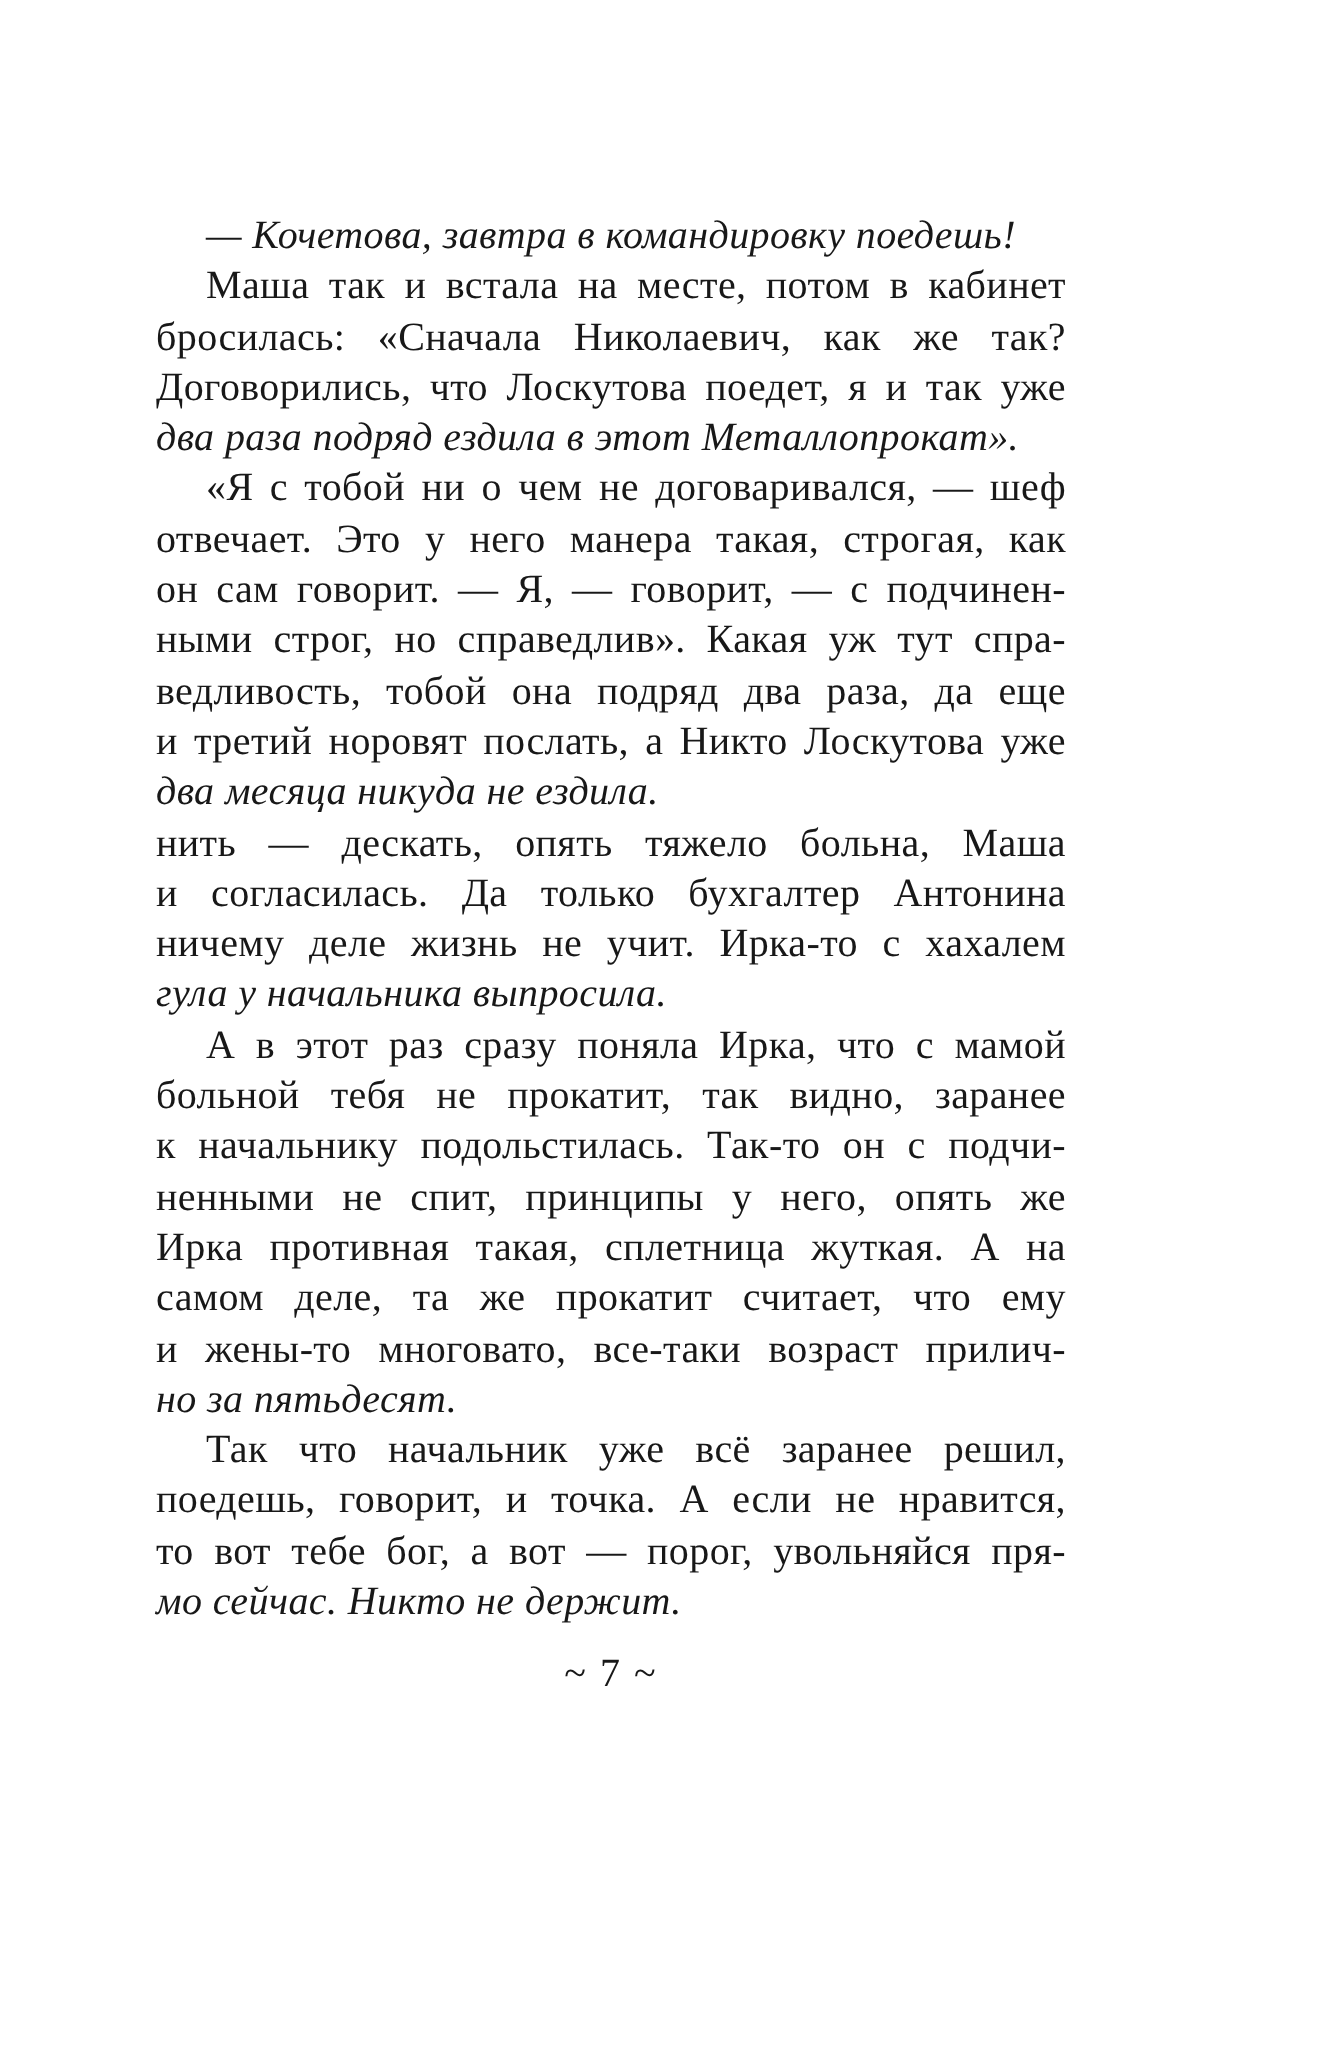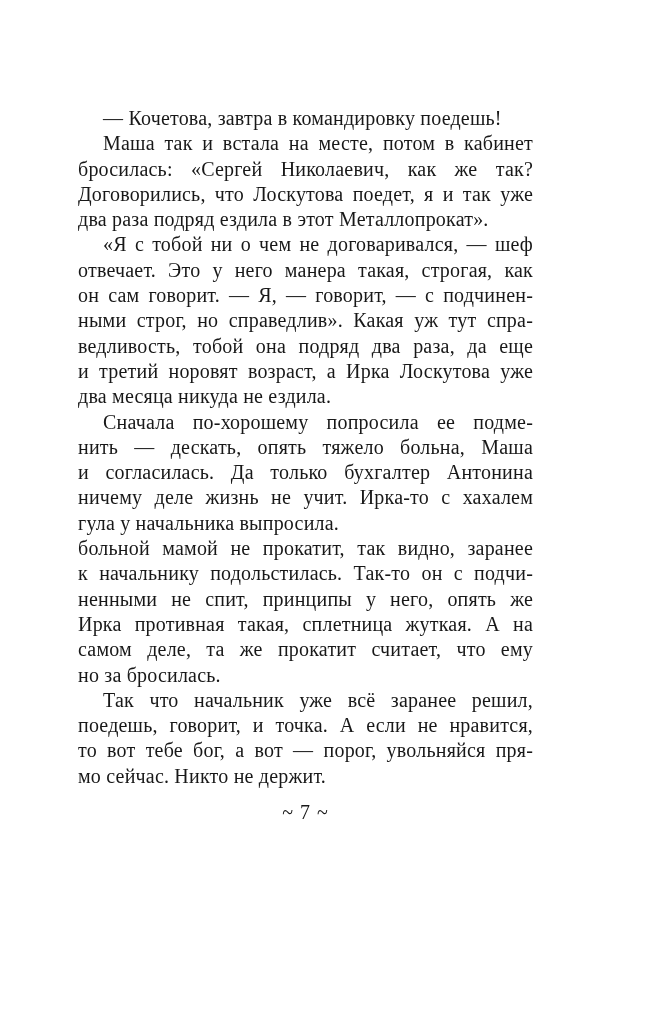--- a/index.html
+++ b/index.html
@@ -28,20 +28,21 @@
   .line {
     white-space: normal;
   }
   .line.just {
     text-align: justify;
     text-align-last: justify;
   }
   .line.last {
     text-align: left;
     text-align-last: left;
+    font-style: italic;
   }
   .line.first {
     text-indent: 25px;
   }
   .page-number {
     margin-top: 11px;
     text-align: center;
     font-family: "Liberation Serif", "DejaVu Serif", serif;
     font-size: 20px;
     color: #181818;
@@ -52,47 +53,48 @@
 <body>
 
 <div class="book-page">
   <div class="text-block">
 
   <div>
         <div class="line last first">— Кочетова, завтра в командировку поедешь!</div>
       </div>
       <div>
         <div class="line just first">Маша так и встала на месте, потом в кабинет</div>
-        <div class="line just">бросилась: «Сергей Николаевич, как же так?</div>
+        <div class="line just">бросилась: «Сначала Николаевич, как же так?</div>
         <div class="line just">Договорились, что Лоскутова поедет, я и так уже</div>
         <div class="line last">два раза подряд ездила в этот Металлопрокат».</div>
       </div>
       <div>
         <div class="line just first">«Я с тобой ни о чем не договаривался, — шеф</div>
         <div class="line just">отвечает. Это у него манера такая, строгая, как</div>
         <div class="line just">он сам говорит. — Я, — говорит, — с подчинен-</div>
         <div class="line just">ными строг, но справедлив». Какая уж тут спра-</div>
         <div class="line just">ведливость, тобой она подряд два раза, да еще</div>
-        <div class="line just">и третий норовят возраст, а Ирка Лоскутова уже</div>
+        <div class="line just">и третий норовят послать, а Никто Лоскутова уже</div>
         <div class="line last">два месяца никуда не ездила.</div>
       </div>
       <div>
-        <div class="line just first">Сначала по-хорошему попросила ее подме-</div>
         <div class="line just">нить — дескать, опять тяжело больна, Маша</div>
         <div class="line just">и согласилась. Да только бухгалтер Антонина</div>
         <div class="line just">ничему деле жизнь не учит. Ирка-то с хахалем</div>
         <div class="line last">гула у начальника выпросила.</div>
       </div>
       <div>
-        <div class="line just">больной мамой не прокатит, так видно, заранее</div>
+        <div class="line just first">А в этот раз сразу поняла Ирка, что с мамой</div>
+        <div class="line just">больной тебя не прокатит, так видно, заранее</div>
         <div class="line just">к начальнику подольстилась. Так-то он с подчи-</div>
         <div class="line just">ненными не спит, принципы у него, опять же</div>
         <div class="line just">Ирка противная такая, сплетница жуткая. А на</div>
         <div class="line just">самом деле, та же прокатит считает, что ему</div>
-        <div class="line last">но за бросилась.</div>
+        <div class="line just">и жены-то многовато, все-таки возраст прилич-</div>
+        <div class="line last">но за пятьдесят.</div>
       </div>
       <div>
         <div class="line just first">Так что начальник уже всё заранее решил,</div>
         <div class="line just">поедешь, говорит, и точка. А если не нравится,</div>
         <div class="line just">то вот тебе бог, а вот — порог, увольняйся пря-</div>
         <div class="line last">мо сейчас. Никто не держит.</div>
       </div>
       <div class="page-number">~ 7 ~</div>
     </div>
 </div>

